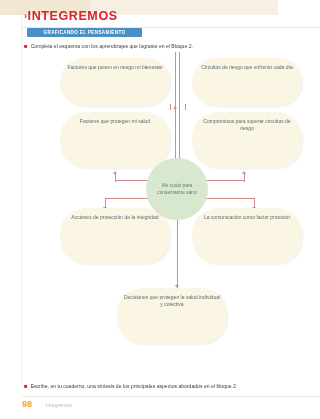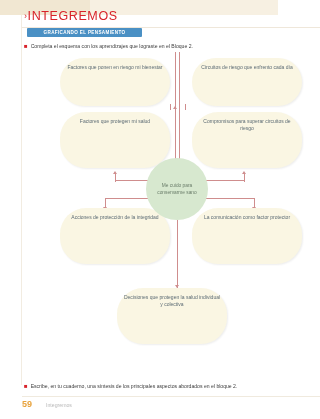--- a/index.html
+++ b/index.html
@@ -14,21 +14,21 @@
   
   .band-cream{position:absolute;left:0;top:0;width:278px;height:15px;background:#f7f0e2;}
   .band-cream2{position:absolute;left:0;top:0;width:90px;height:15px;background:#f1e7d2;}
   .band-white{position:absolute;left:278px;top:0;width:42px;height:15px;background:#ffffff;}
   .rule-top{position:absolute;left:22px;top:27px;width:298px;height:1px;background:#efe7da;}
   .left-edge{position:absolute;left:21px;top:15px;width:1px;height:370px;background:#f2ece1;}
 
   
   .heading{
     position:absolute;left:24px;top:9px;
-    color:#d8232a;font-weight:normal;font-size:12.5px;
+    color:#d8232a;font-weight:bold;font-size:12.5px;
     letter-spacing:.6px;white-space:nowrap;text-align:right;
   }
   .heading .arrow{font-size:9px;position:relative;top:-1px;margin-right:0px;}
 
   
   .banner{
     position:absolute;left:27px;top:28px;
     width:115px;height:9px;background:#4a90c4;
     border-radius:1px;
     display:flex;align-items:center;justify-content:center;
@@ -203,16 +203,16 @@
     </div>
 
   </div>
 
   <div class="foot-instr">
     <span class="bullet">■</span>
     <span>Escribe, en tu cuaderno, una síntesis de los principales aspectos abordados en el bloque 2.</span>
   </div>
 
   <div class="foot-rule"></div>
-  <div class="pagenum">59</div>
+  <div class="pagenum">98</div>
   <div class="footlabel">Integremos</div>
 
 </div>
 
 </body></html>

